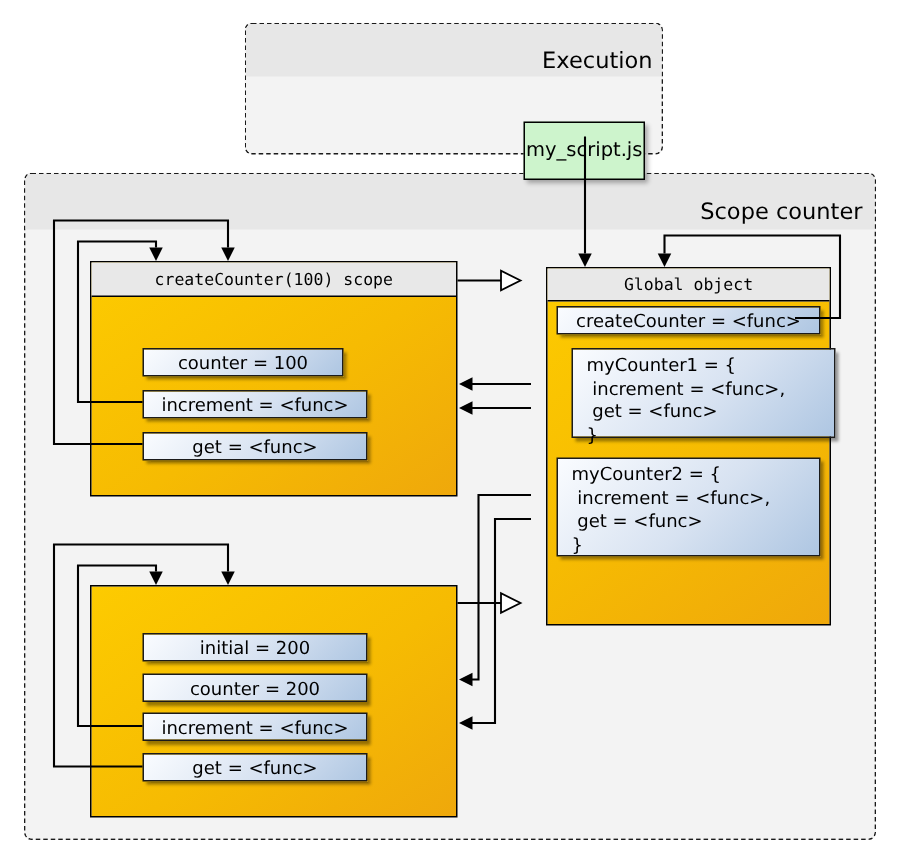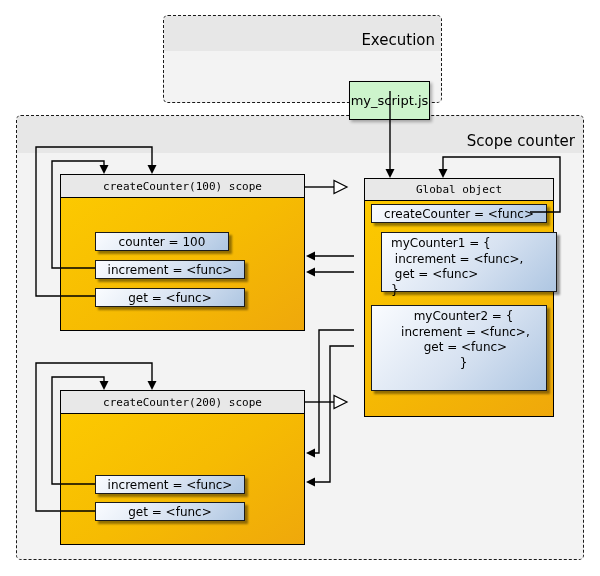--- a/index.html
+++ b/index.html
@@ -77,28 +77,29 @@
   <div class="var-row" style="left:34px;top:113px;width:150px;height:19px;">get = &lt;func&gt;</div>
 </div>
 
 <div class="scope-box" style="left:364px;top:178px;width:190px;height:239px;">
   <div class="scope-header" style="height:22px;">Global object</div>
   <div class="var-row" style="left:6px;top:25px;width:176px;height:19px;">createCounter = &lt;func&gt;</div>
   <div class="obj-box" style="left:6px;top:53px;width:176px;height:60px;margin-left:10px;">myCounter1 = {
  increment = &lt;func&gt;,
  get = &lt;func&gt;
 }</div>
-  <div class="obj-box" style="left:6px;top:126px;width:176px;height:86px;text-align:center;">myCounter2 = {
+  <div class="obj-box" style="left:6px;top:126px;width:176px;height:66px;">myCounter2 = {
  increment = &lt;func&gt;,
  get = &lt;func&gt;
 }</div>
 </div>
 
 <div class="scope-box" style="left:60px;top:390px;width:245px;height:155px;">
-  <div class="scope-header" style="height:23px;">createCounter(200) scope</div>
+  <div class="var-row" style="left:34px;top:31px;width:150px;height:19px;">initial = 200</div>
+  <div class="var-row" style="left:34px;top:58px;width:150px;height:19px;">counter = 200</div>
   <div class="var-row" style="left:34px;top:84px;width:150px;height:19px;">increment = &lt;func&gt;</div>
   <div class="var-row" style="left:34px;top:111px;width:150px;height:19px;">get = &lt;func&gt;</div>
 </div>
 
 <svg id="connector-overlay" width="600" height="576">
   <g>
     <path d="M390,91 V169"></path>
     <polygon class="solid" points="385.5,169 394.5,169 390,178"></polygon>
   </g>
   <g>

